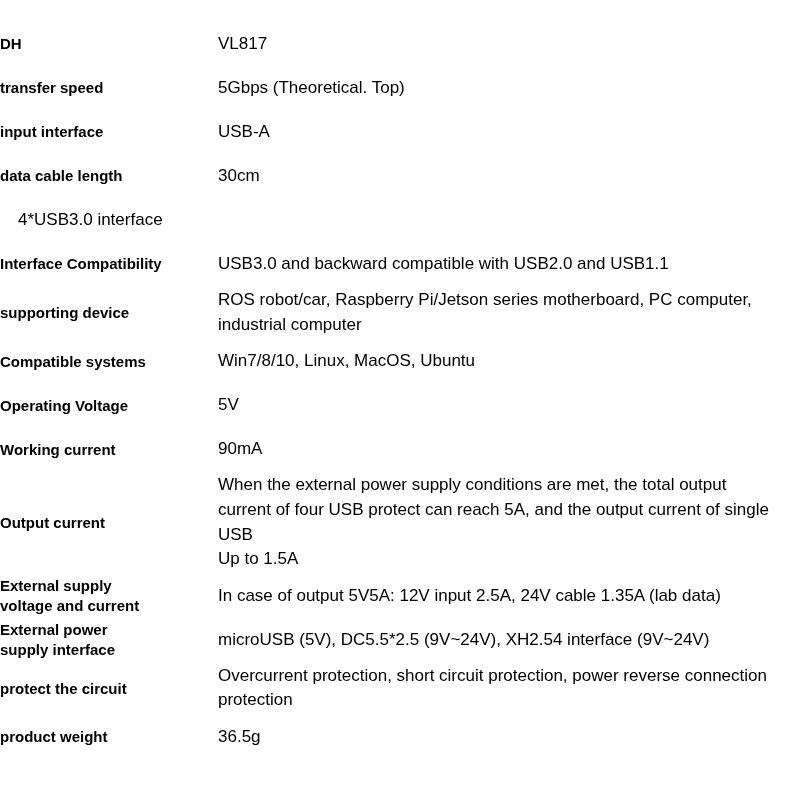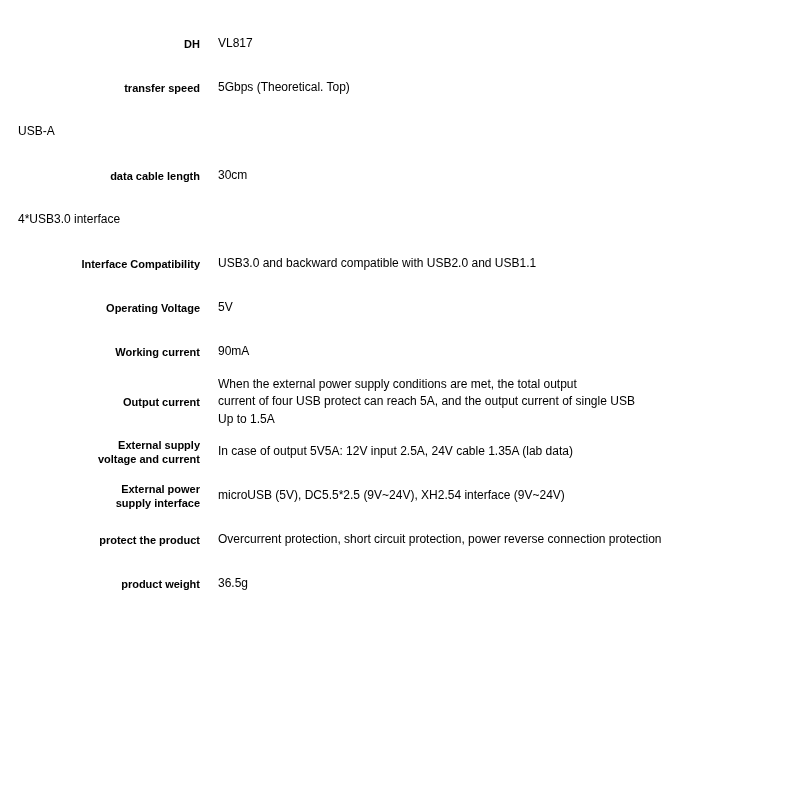--- a/index.html
+++ b/index.html
@@ -24,31 +24,31 @@
   .spec-row {
     display: flex;
     align-items: center;
     min-height: 44px;
     box-sizing: border-box;
     padding: 2px 0;
   }
   .spec-label {
     width: 200px;
     flex: 0 0 200px;
-    text-align: right;
+    text-align: left;
     font-weight: bold;
-    font-size: 11px;
+    font-size: 15px;
     line-height: 1.3;
     white-space: pre-line;
   }
   .spec-value {
     flex: 1;
     padding-left: 18px;
     padding-right: 10px;
-    font-size: 12px;
+    font-size: 17px;
     line-height: 1.45;
     white-space: pre-line;
   }
 </style>
 </head>
 <body>
 
 <div class="page">
   <div class="spec-table">
 
@@ -56,38 +56,47 @@
       <div class="spec-label">DH</div>
       <div class="spec-value">VL817</div>
     </div>
 
     <div class="spec-row">
       <div class="spec-label">transfer speed</div>
       <div class="spec-value">5Gbps (Theoretical. Top)</div>
     </div>
 
     <div class="spec-row">
+      <div class="spec-label">input interface</div>
       <div class="spec-value">USB-A</div>
     </div>
 
     <div class="spec-row">
       <div class="spec-label">data cable length</div>
       <div class="spec-value">30cm</div>
     </div>
 
     <div class="spec-row">
       <div class="spec-value">4*USB3.0 interface</div>
     </div>
 
     <div class="spec-row">
       <div class="spec-label">Interface Compatibility</div>
       <div class="spec-value">USB3.0 and backward compatible with USB2.0 and USB1.1</div>
     </div>
 
+    <div class="spec-row">
+      <div class="spec-label">supporting device</div>
+      <div class="spec-value">ROS robot/car, Raspberry Pi/Jetson series motherboard, PC computer, industrial computer</div>
+    </div>
 
+    <div class="spec-row">
+      <div class="spec-label">Compatible systems</div>
+      <div class="spec-value">Win7/8/10, Linux, MacOS, Ubuntu</div>
+    </div>
 
     <div class="spec-row">
       <div class="spec-label">Operating Voltage</div>
       <div class="spec-value">5V</div>
     </div>
 
     <div class="spec-row">
       <div class="spec-label">Working current</div>
       <div class="spec-value">90mA</div>
     </div>
@@ -105,21 +114,21 @@
       <div class="spec-value">In case of output 5V5A: 12V input 2.5A, 24V cable 1.35A (lab data)</div>
     </div>
 
     <div class="spec-row">
       <div class="spec-label">External power
 supply interface</div>
       <div class="spec-value">microUSB (5V), DC5.5*2.5 (9V~24V), XH2.54 interface (9V~24V)</div>
     </div>
 
     <div class="spec-row">
-      <div class="spec-label">protect the product</div>
+      <div class="spec-label">protect the circuit</div>
       <div class="spec-value">Overcurrent protection, short circuit protection, power reverse connection protection</div>
     </div>
 
 
     <div class="spec-row">
       <div class="spec-label">product weight</div>
       <div class="spec-value">36.5g</div>
     </div>
 
   </div>

